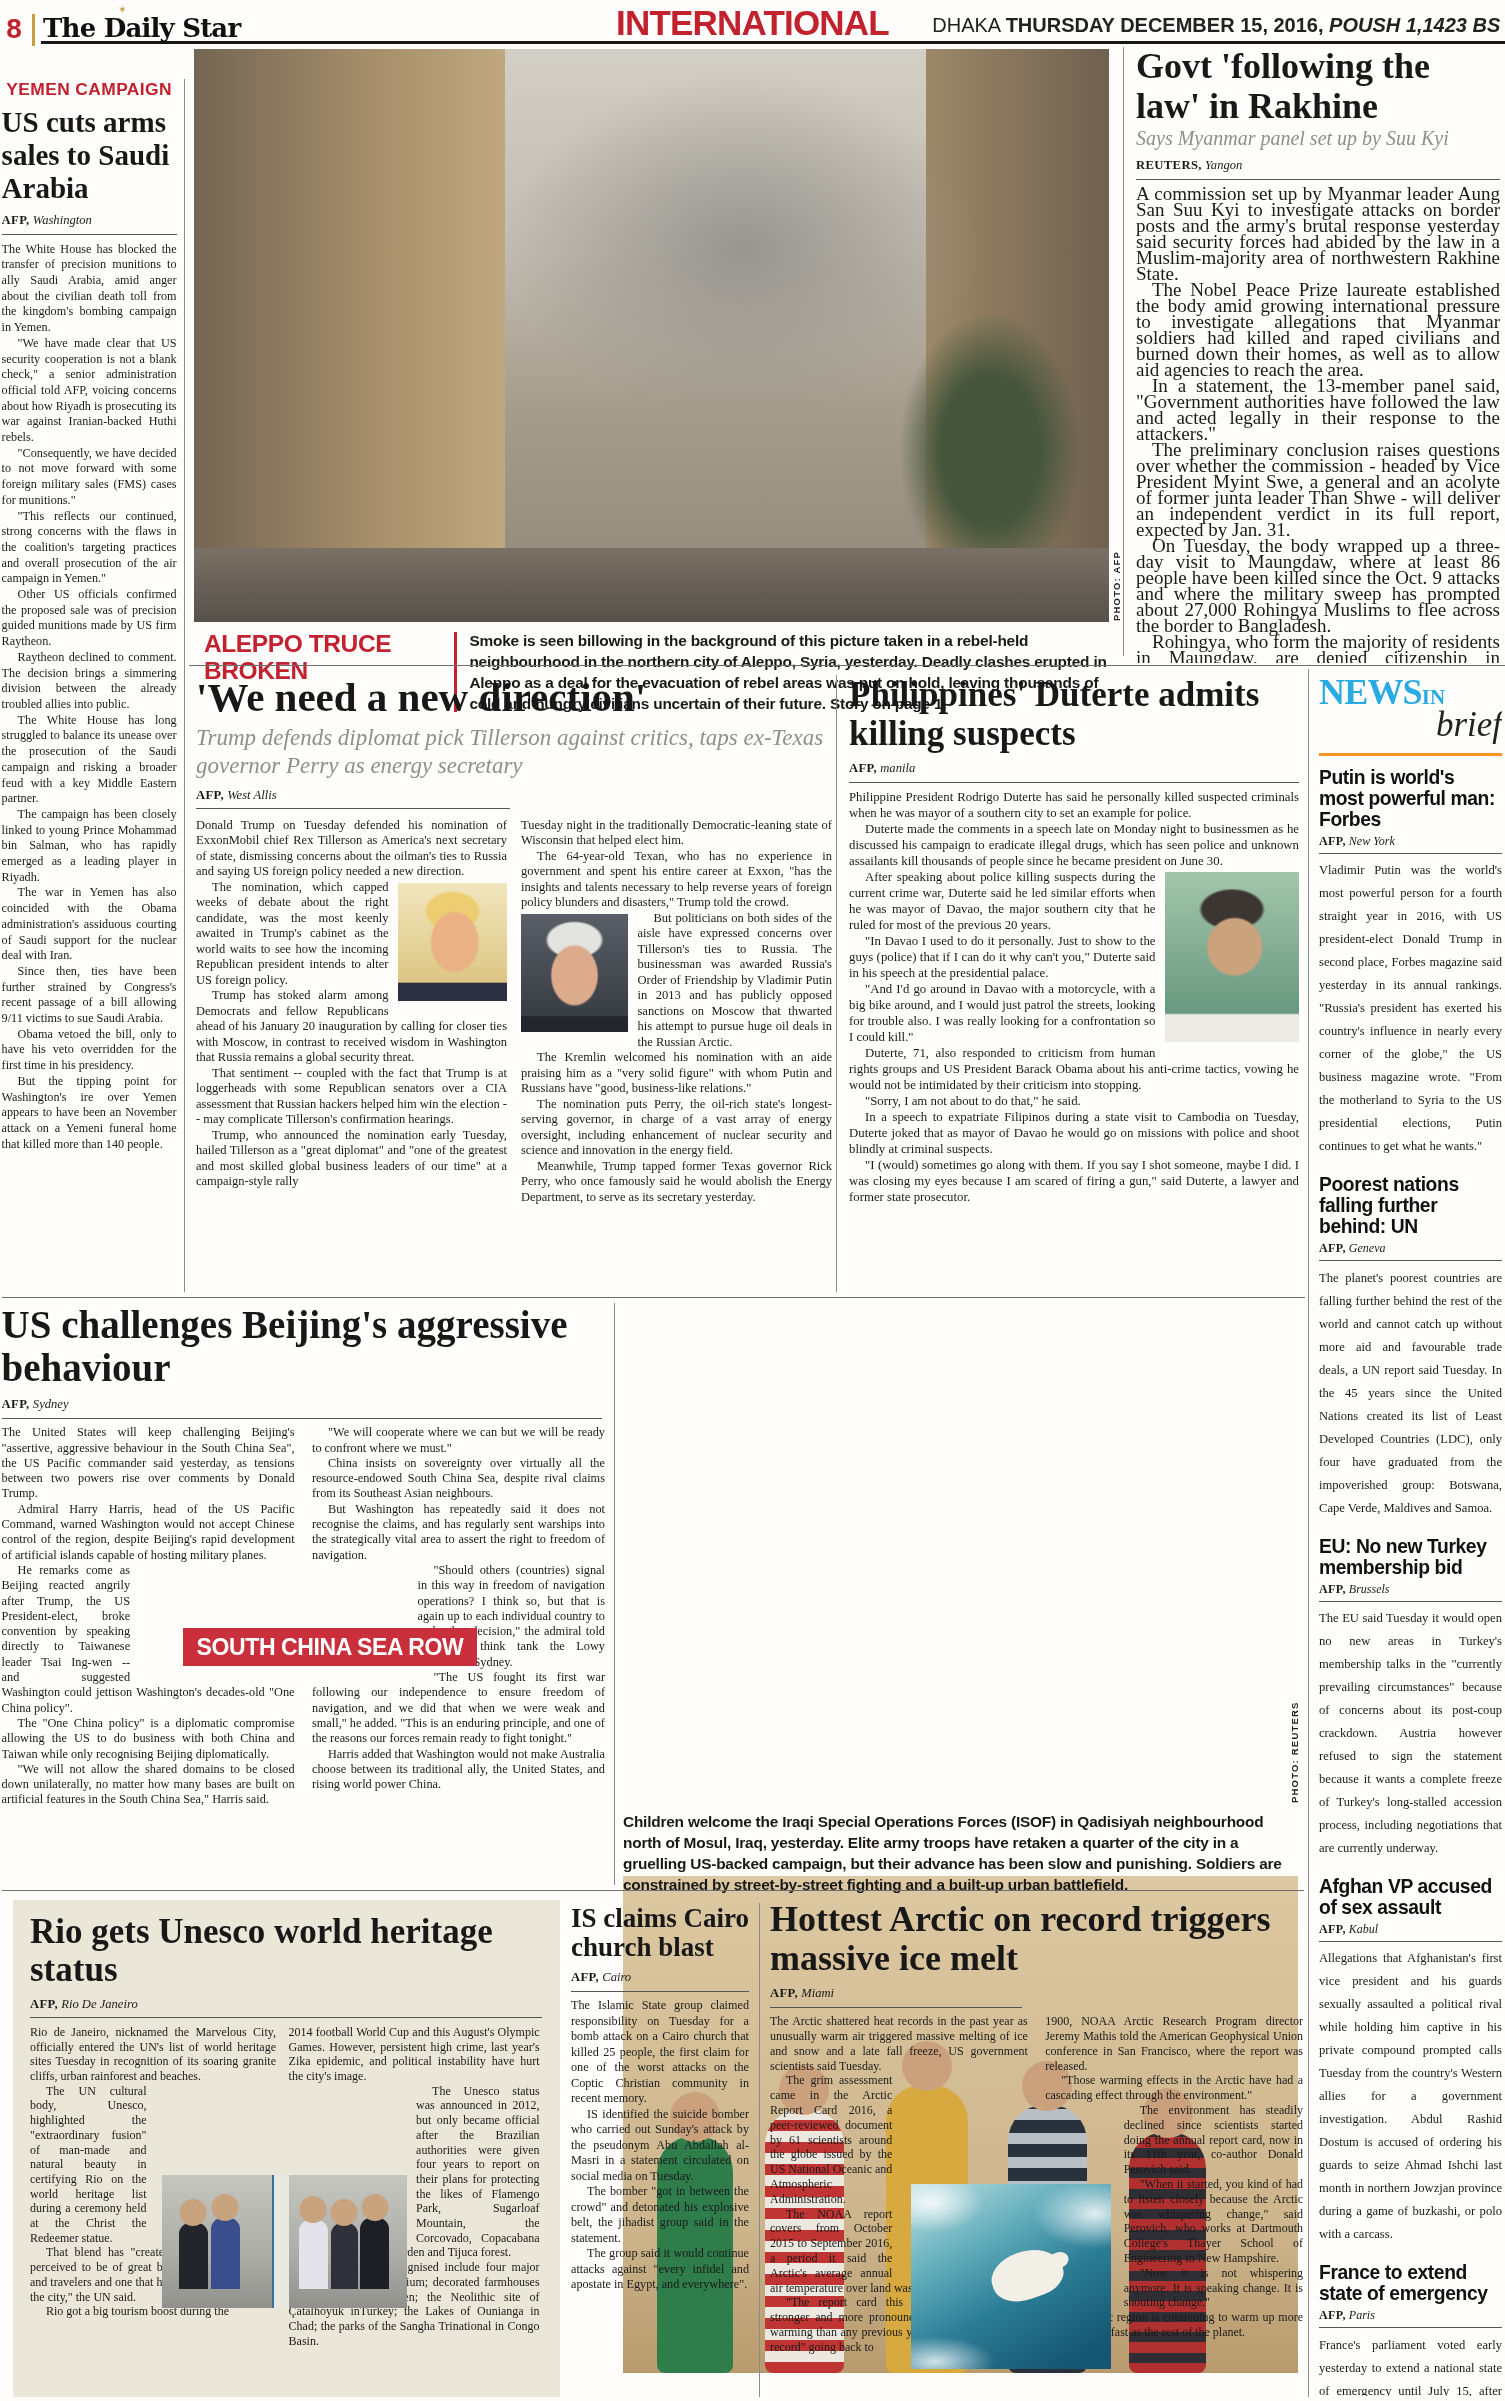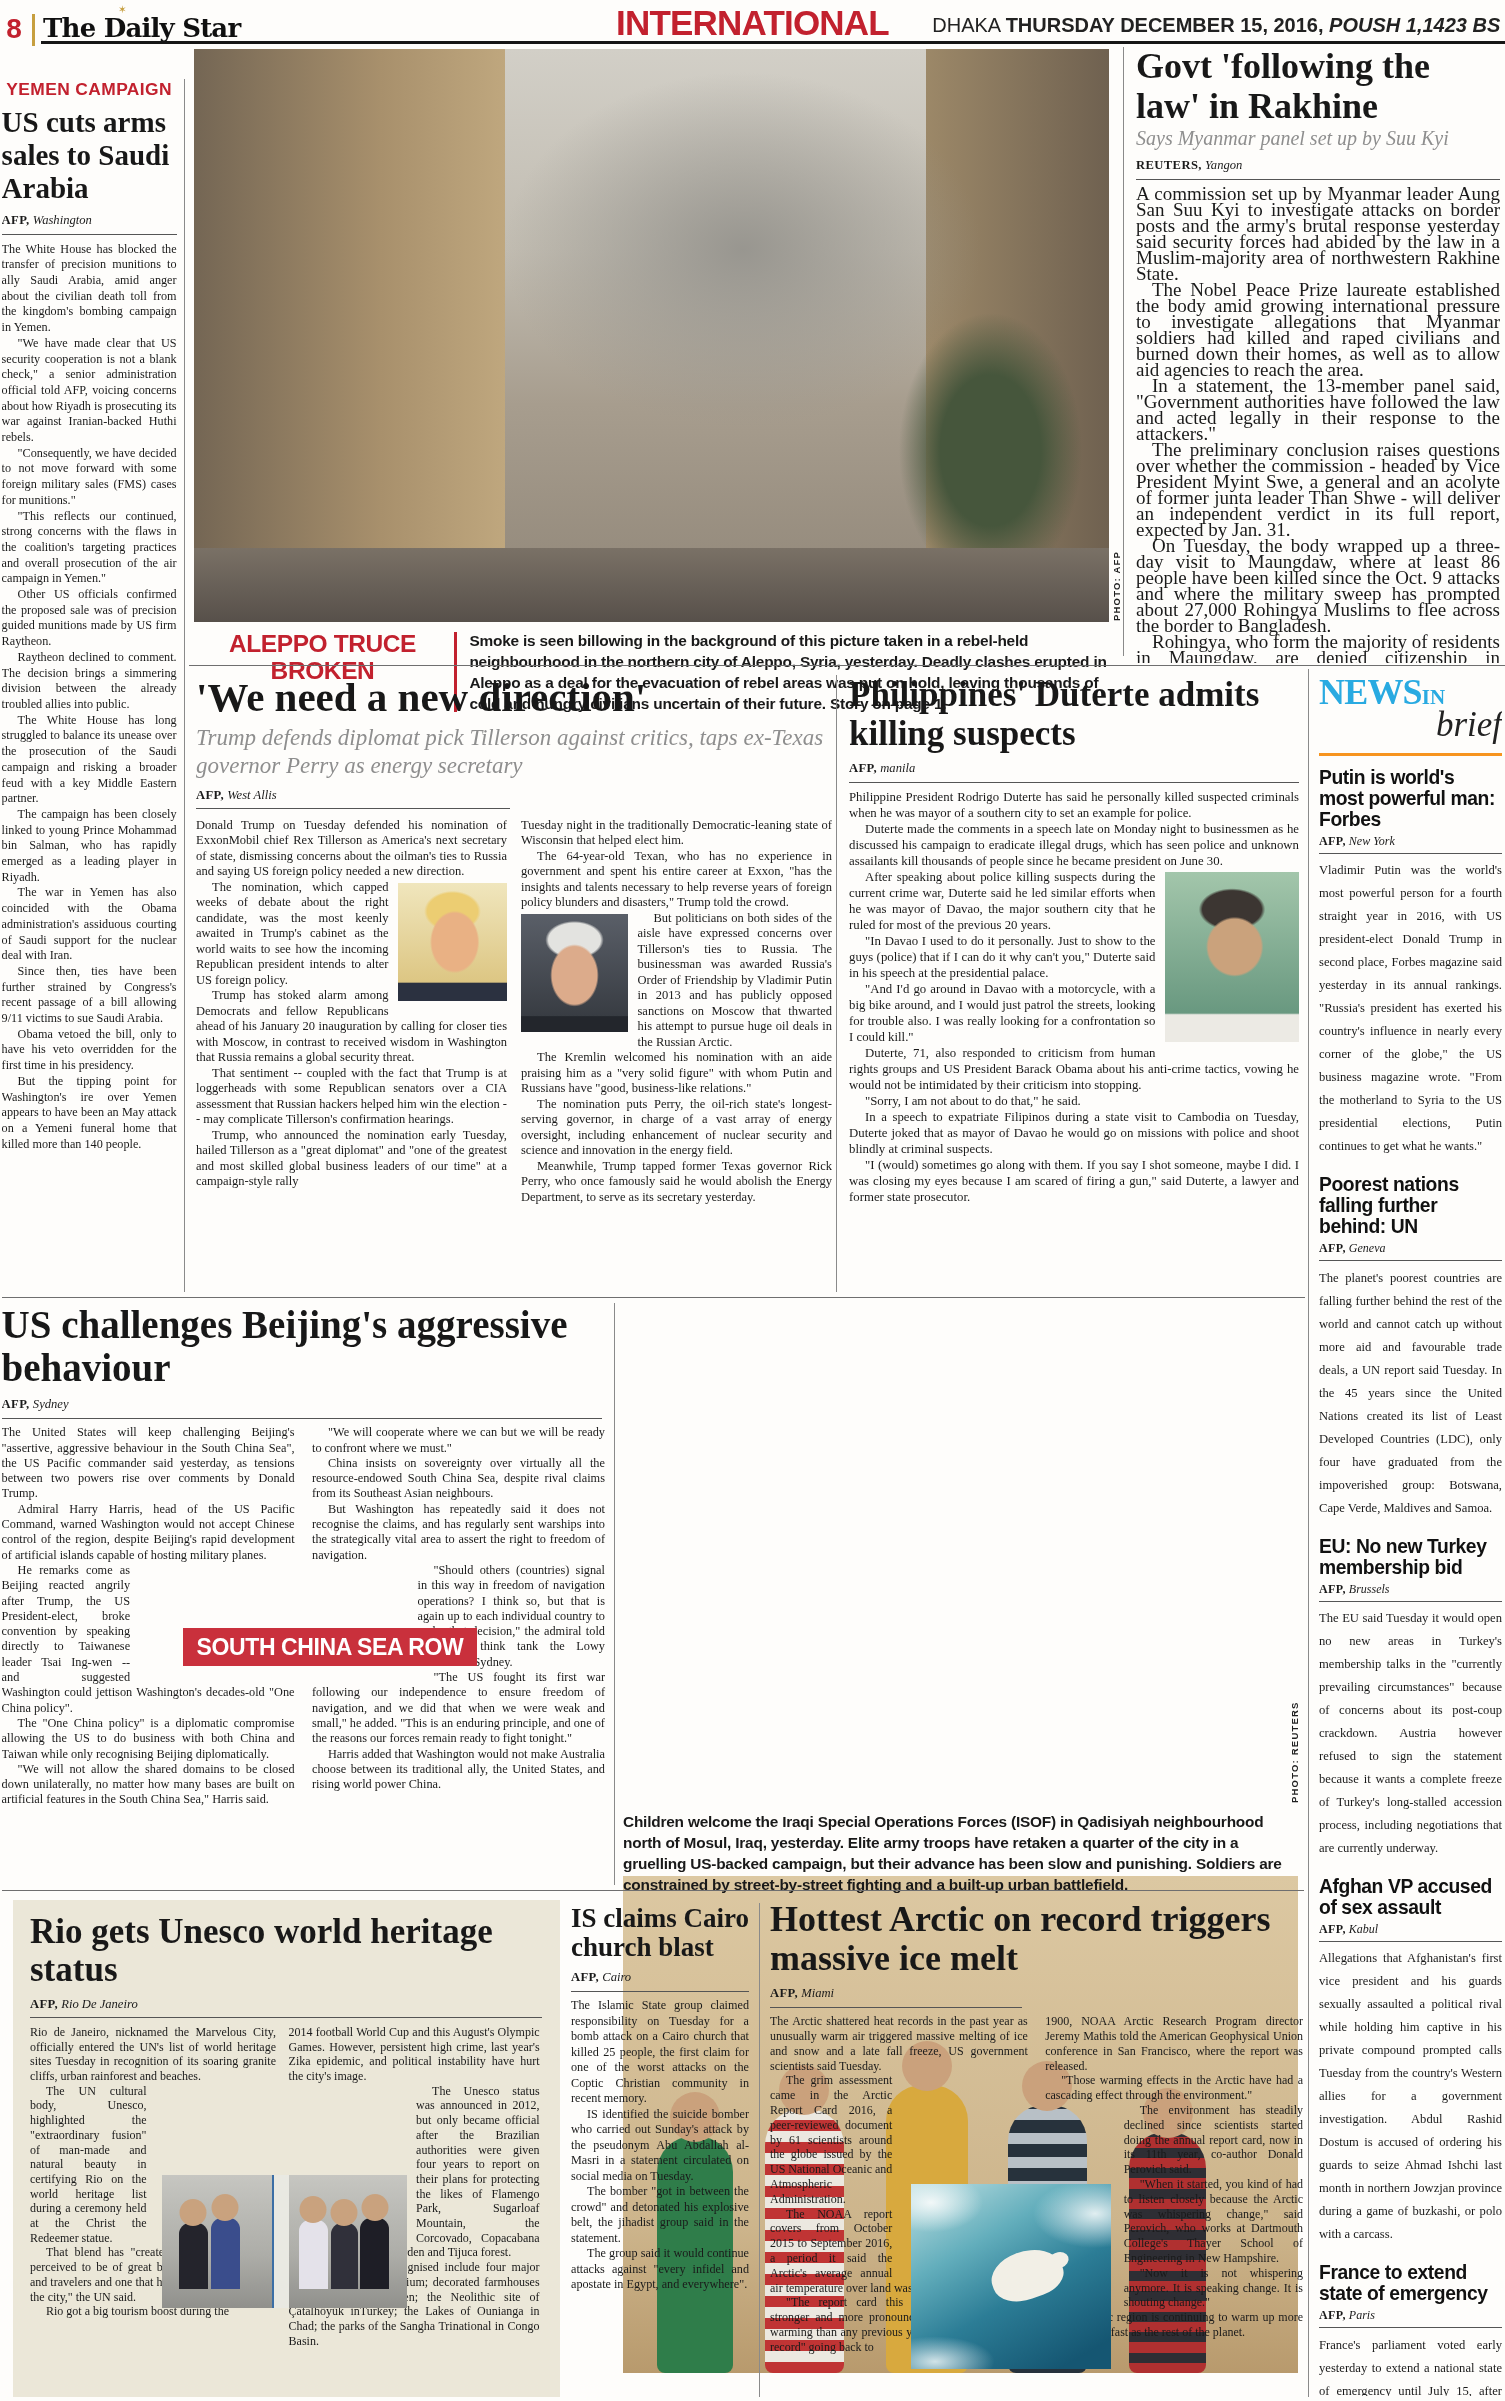--- a/index.html
+++ b/index.html
@@ -96,21 +96,21 @@
   .ph-bear .bear { position:absolute; left:40%; top:36%; width:36%; height:26%;
       background:#f2efe6; border-radius:55% 65% 45% 55%; transform:rotate(-20deg); }
   .ph-bear .bear::before { content:""; position:absolute; right:-12%; top:26%; width:30%; height:34%;
       background:#f2efe6; border-radius:50%; }
 
   .vcred { position:absolute; writing-mode:vertical-rl; transform:rotate(180deg);
       font:bold 9.5px "Liberation Sans",sans-serif; color:#1f1f1f; letter-spacing:1.2px; }
 
   
   .cap-row { position:absolute; display:flex; align-items:flex-start; }
-  .cap-badge { width:237px; text-align:center; font:bold 24.5px "Liberation Sans",sans-serif;
+  .cap-badge { width:237px; text-align:left; font:bold 24.5px "Liberation Sans",sans-serif;
       line-height:27px; color:#c2212e; letter-spacing:-0.4px; }
   .cap-bar { width:3.2px; align-self:stretch; background:#c2212e; margin:1.6px 12.6px 1.6px 12.6px; }
   .cap-text { flex:1; font:bold 15.4px "Liberation Sans",sans-serif; line-height:21px; color:#191919; letter-spacing:-0.2px; }
   .cap-plain { position:absolute; font:bold 15.4px "Liberation Sans",sans-serif; line-height:21px; color:#191919; letter-spacing:-0.2px; }
   .row-badge { position:absolute; background:#c9303c; color:#fff; font:bold 23px "Liberation Sans",sans-serif;
       letter-spacing:-0.4px; padding:5.5px 14px; white-space:nowrap; }
 
   
   .art { position:absolute; overflow:hidden; }
 
@@ -202,21 +202,21 @@
         <p>"We have made clear that US security cooperation is not a blank check," a senior administration official told AFP, voicing concerns about how Riyadh is prosecuting its war against Iranian-backed Huthi rebels.</p>
         <p>"Consequently, we have decided to not move forward with some foreign military sales (FMS) cases for munitions."</p>
         <p>"This reflects our continued, strong concerns with the flaws in the coalition's targeting practices and overall prosecution of the air campaign in Yemen."</p>
         <p>Other US officials confirmed the proposed sale was of precision guided munitions made by US firm Raytheon.</p>
         <p>Raytheon declined to comment. The decision brings a simmering division between the already troubled allies into public.</p>
         <p>The White House has long struggled to balance its unease over the prosecution of the Saudi campaign and risking a broader feud with a key Middle Eastern partner.</p>
         <p>The campaign has been closely linked to young Prince Mohammad bin Salman, who has rapidly emerged as a leading player in Riyadh.</p>
         <p>The war in Yemen has also coincided with the Obama administration's assiduous courting of Saudi support for the nuclear deal with Iran.</p>
         <p>Since then, ties have been further strained by Congress's recent passage of a bill allowing 9/11 victims to sue Saudi Arabia.</p>
         <p>Obama vetoed the bill, only to have his veto overridden for the first time in his presidency.</p>
-        <p>But the tipping point for Washington's ire over Yemen appears to have been an May attack on a Yemeni funeral home that killed more than 140 people.</p>
+        <p>But the tipping point for Washington's ire over Yemen appears to have been an November attack on a Yemeni funeral home that killed more than 140 people.</p>
       </div>
   </div>
 
   <div class="vline" style="left:184px; top:79px; height:1213px;"></div>
 
   <div class="ph ph-aleppo abs" id="aleppo-photo" style="left:194px; top:49px; width:915px; height:573px;">
     <div class="bldg-l"></div>
     <div class="bldg-r"></div>
     <div class="smoke"></div>
     <div class="tree"></div>

